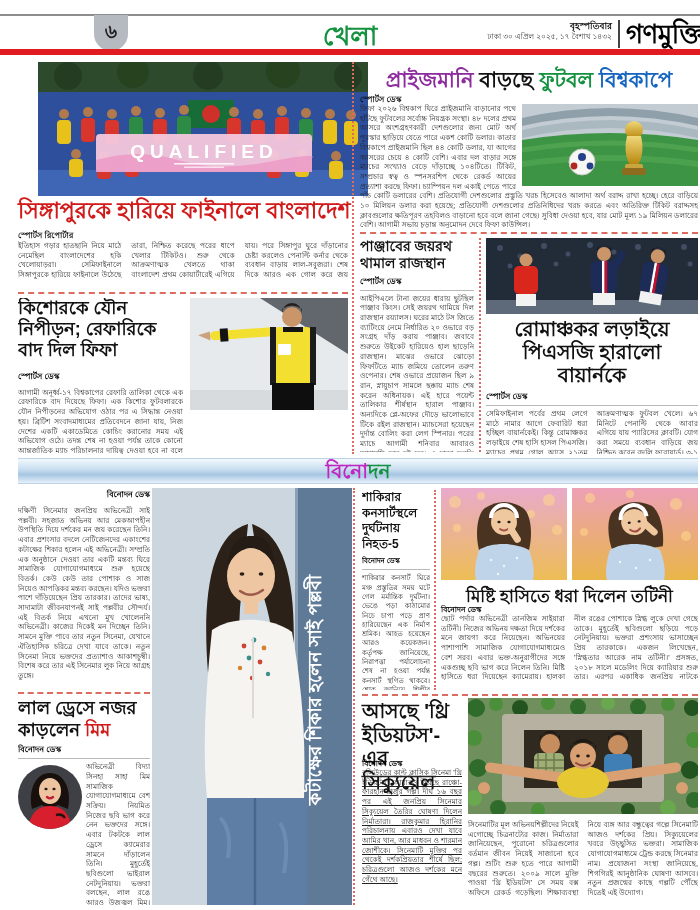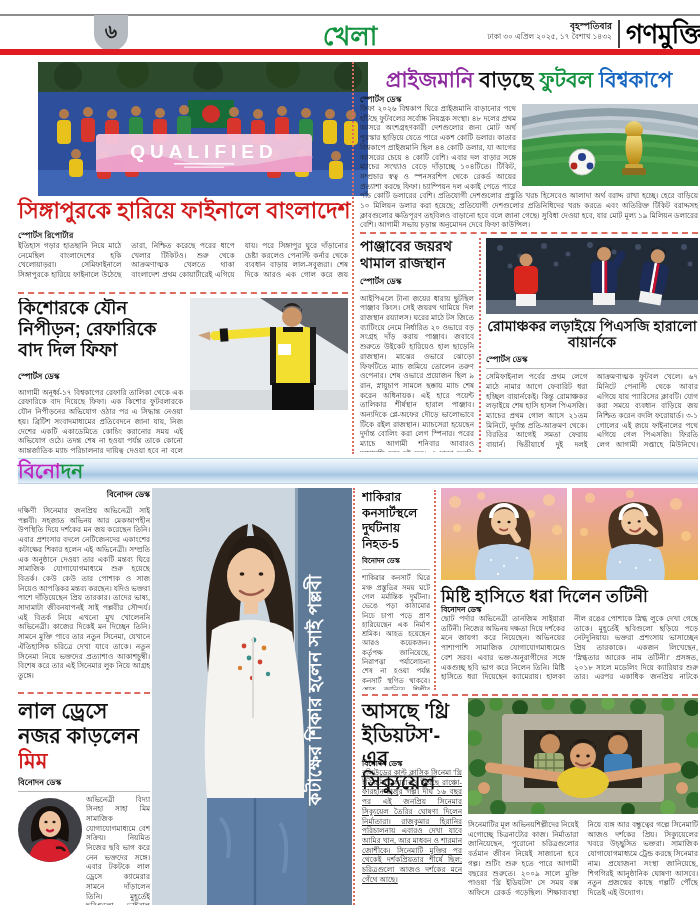--- a/index.html
+++ b/index.html
@@ -42,43 +42,43 @@
   .c-purple{color:#8e2b9e;} .c-black{color:#111;} .c-green{color:#15923f;} .c-blue{color:#1565c0;text-align:right;}
   .prize-byline{left:360px;top:93px;font-size:8px;font-weight:bold;}
   .prize-body{left:360px;top:104px;width:338px;height:124px;}
   .wc-photo{float:right;width:176px;height:82px;margin:0 0 4px 6px;}
   .dash2{left:360px;top:232px;width:338px;}
   .punjab{left:360px;top:238px;width:114px;height:214px;overflow:hidden;}
   .h-punjab{font-size:14px;font-weight:bold;line-height:1.2;margin:0 0 3px 0;}
   .vdiv-sub{left:479px;top:238px;height:214px;}
   .psg{left:486px;top:238px;width:212px;height:216px;overflow:hidden;}
   .psg-photo{width:212px;height:76px;}
-  .h-psg{font-size:14px;font-weight:bold;text-align:center;line-height:1.15;margin:4px 0 3px 0;}
+  .h-psg{font-size:20px;font-weight:bold;text-align:center;line-height:1.15;margin:4px 0 3px 0;}
   
-  .ent-bar{left:18px;top:458px;width:680px;height:24px;font-size:20px;font-weight:bold;
+  .ent-bar{left:18px;top:458px;width:680px;height:24px;text-align:center;font-size:20px;font-weight:bold;
            line-height:24px;background:linear-gradient(180deg,#f2f8fd 0%,#c7ddf0 45%,#a6c6e2 65%,#e6f0f9 100%);
            border-top:1px solid #bcd2e6;border-bottom:1px solid #bcd2e6;}
   .c-magenta{color:#c026c0;}
   .sai-text{left:18px;top:488px;width:132px;height:200px;}
   .sai-byline{text-align:right;border-bottom:none;}
   .sai-photo{left:152px;top:488px;width:200px;height:417px;}
   .sai-vhead{left:301px;top:886px;transform:rotate(-90deg);transform-origin:0 0;width:392px;
              color:#fff;font-size:18px;font-weight:bold;white-space:nowrap;text-align:center;}
   .dash3{left:18px;top:692px;width:132px;}
   .mim{left:18px;top:698px;width:132px;height:207px;overflow:hidden;}
-  .h-mim{font-size:21px;font-weight:bold;line-height:1.2;margin:0 0 2px 0;}
+  .h-mim{font-size:18px;font-weight:bold;line-height:1.2;margin:0 0 2px 0;}
   .c-red{color:#d11a1a;}
   .mim-circle{float:left;width:64px;height:64px;border-radius:50%;overflow:hidden;margin:3px 4px 2px 0;}
   .vdiv-ent{left:353px;top:488px;height:417px;}
   .shakira{left:362px;top:490px;width:68px;height:200px;overflow:hidden;}
   .h-shakira{font-size:12px;font-weight:bold;line-height:1.3;margin:0 0 3px 0;}
   .sh-byline{font-size:7px;}
   .vdiv-sh{left:434px;top:490px;height:200px;}
   .totini-photos{left:441px;top:488px;width:257px;height:92px;display:flex;gap:5px;}
-  .h-totini{left:441px;top:583px;width:257px;text-align:left;font-size:17px;font-weight:bold;white-space:nowrap;}
+  .h-totini{left:441px;top:583px;width:257px;text-align:center;font-size:17px;font-weight:bold;white-space:nowrap;}
   .totini-byline{left:441px;top:604px;font-size:7.5px;font-weight:bold;}
   .totini-body{left:441px;top:614px;width:257px;height:76px;}
   .dash4{left:362px;top:694px;width:336px;}
   .h-idiots{left:362px;top:700px;width:100px;font-size:20px;font-weight:bold;line-height:1.18;}
   .idiots-byline{left:362px;top:758px;font-size:7.5px;font-weight:bold;}
   .idiots-body{left:362px;top:768px;width:100px;height:138px;text-decoration:underline;}
   .idiots-photo{left:468px;top:698px;width:230px;height:116px;}
   .idiots-body2{left:468px;top:820px;width:230px;height:86px;}
 </style>
 </head>

